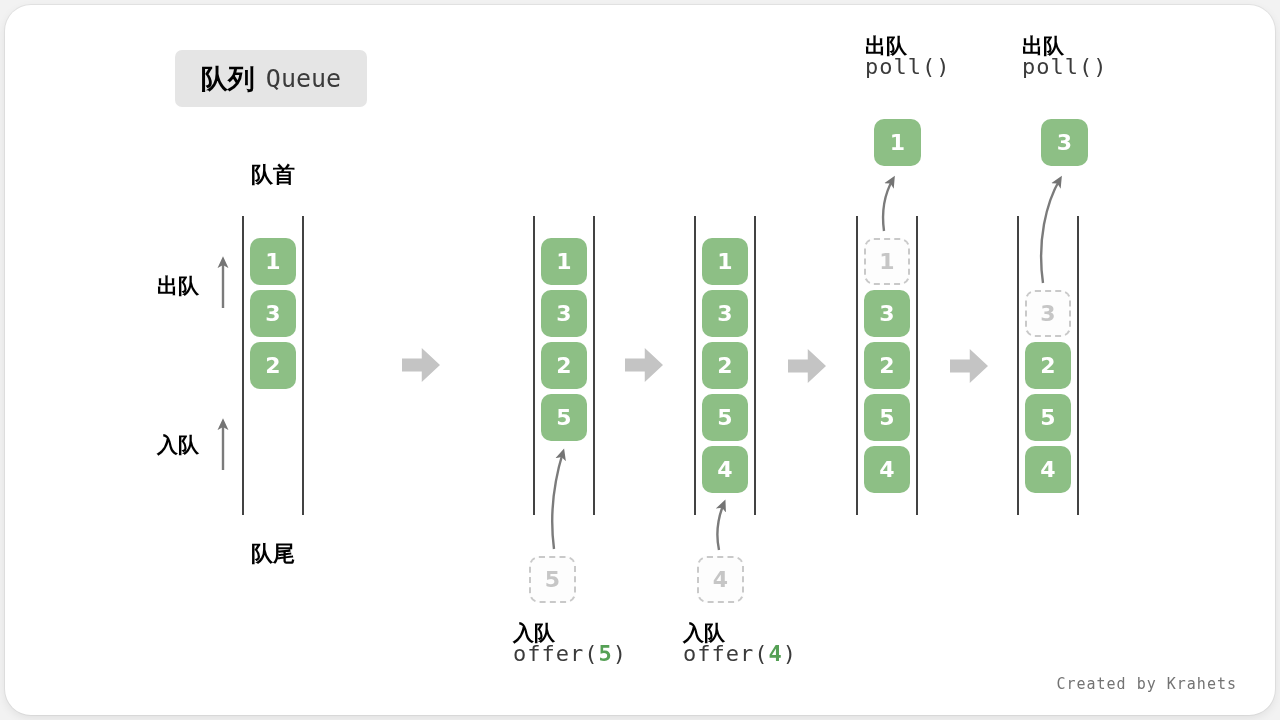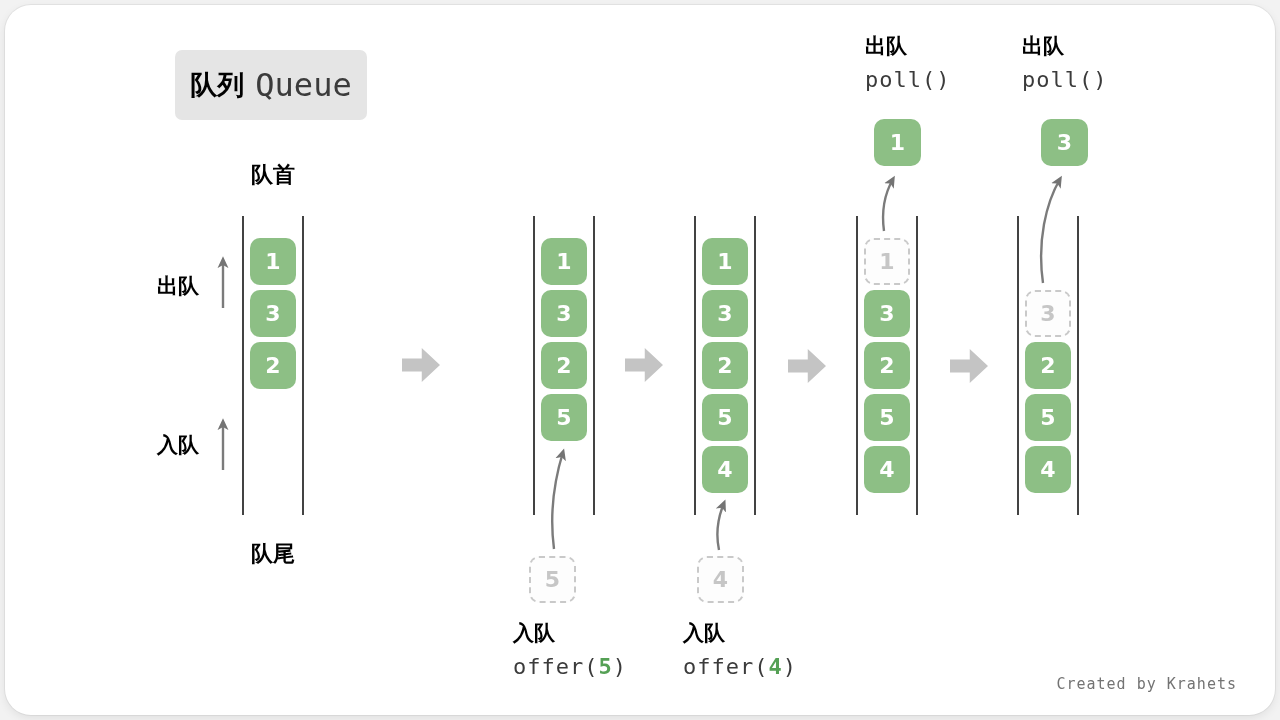--- a/index.html
+++ b/index.html
@@ -12,26 +12,26 @@
     box-shadow: 0 0 0 1px rgba(0,0,0,0.05), 0 3px 10px rgba(0,0,0,0.08);
   }
 
   .abs { position: absolute; }
 
   .zh { font-family: "Liberation Sans", "DejaVu Sans", sans-serif; font-weight: bold; color: #000000; }
   .code { font-family: "DejaVu Sans Mono", monospace; color: #3b3b3b; }
 
   
   .title-badge {
-    left: 170px; top: 45px; width: 192px; height: 70px;
+    left: 170px; top: 45px; width: 192px; height: 57px;
     background: #e5e5e5; border-radius: 7px;
     display: flex; align-items: center; justify-content: center; gap: 11px;
   }
   .title-badge .t-zh { font-size: 27px; }
-  .title-badge .t-en { font-size: 32px; }
+  .title-badge .t-en { font-size: 25px; }
 
   
   .pos-label { font-size: 22px; text-align: center; width: 62px; }
   .op-side-label { font-size: 21px; }
 
   
   .qcol { top: 211px; width: 62px; height: 299px; }
   .qcol .wall { position: absolute; top: 0; width: 1.6px; height: 100%; background: #434343; }
   .wall-l { left: 0; }
   .wall-r { right: 0; }
@@ -59,21 +59,21 @@
 
   
   .block-arrow {
     width: 38px; height: 34px; background: #c4c4c4;
     clip-path: polygon(0 31%, 52% 31%, 52% 0, 100% 50%, 52% 100%, 52% 69%, 0 69%);
   }
 
   
   .op-caption { line-height: 1; }
   .op-caption .l1 { font-size: 21px; display: block; }
-  .op-caption .l2 { font-size: 22px; display: block; margin-top: 13px; letter-spacing: 1px; }
+  .op-caption .l2 { font-size: 22px; display: block; letter-spacing: 1px; }
   .num-green { color: #55a055; font-weight: bold; }
 
   .watermark {
     right: 38px; bottom: 22px; font-family: "DejaVu Sans Mono", monospace;
     font-size: 15px; color: #737373; letter-spacing: 1px;
   }
 
   svg.overlay { position: absolute; left: 0; top: 0; width: 1280px; height: 720px; pointer-events: none; }
 </style>
 </head>

